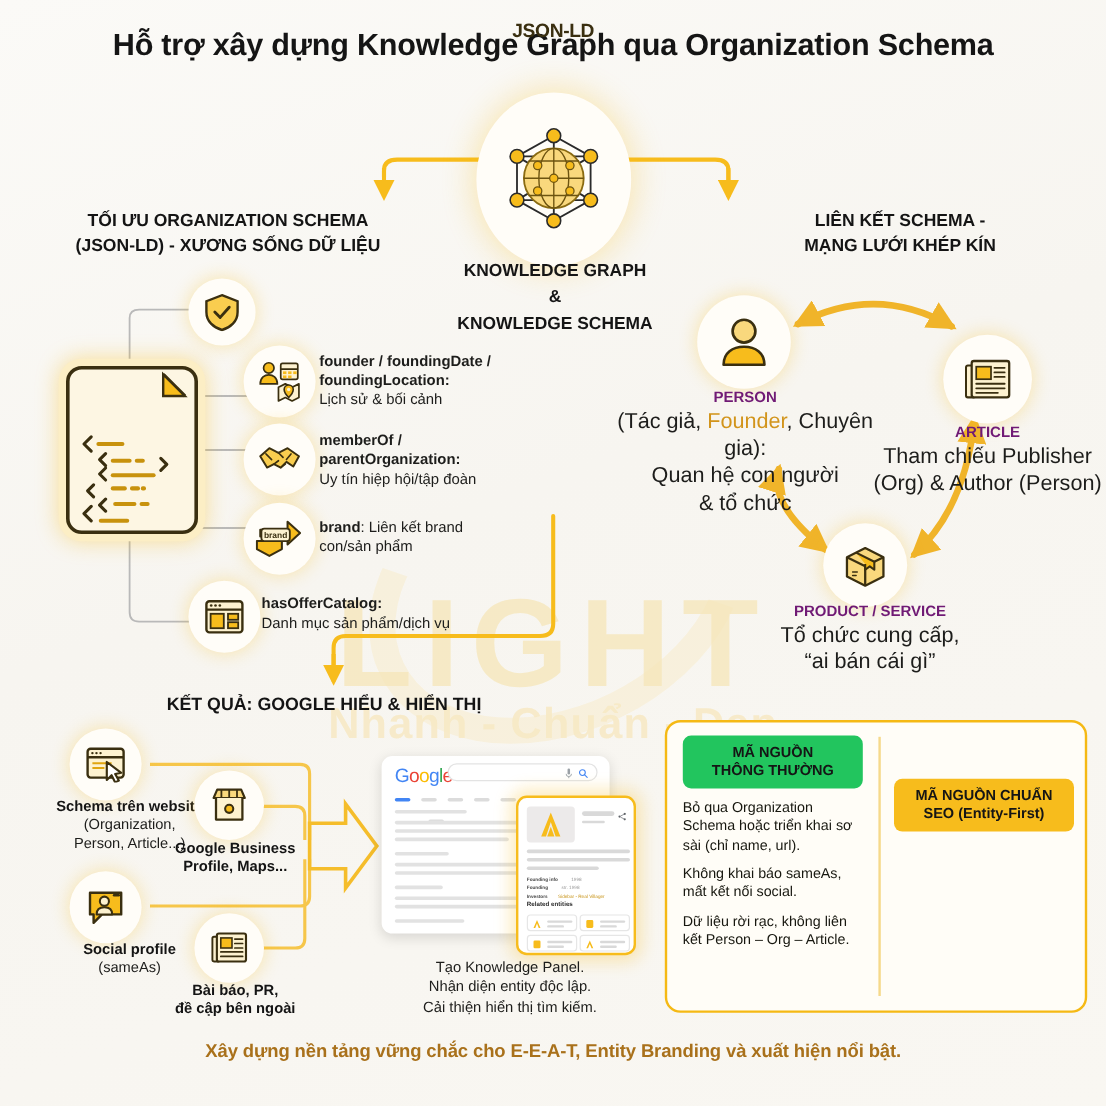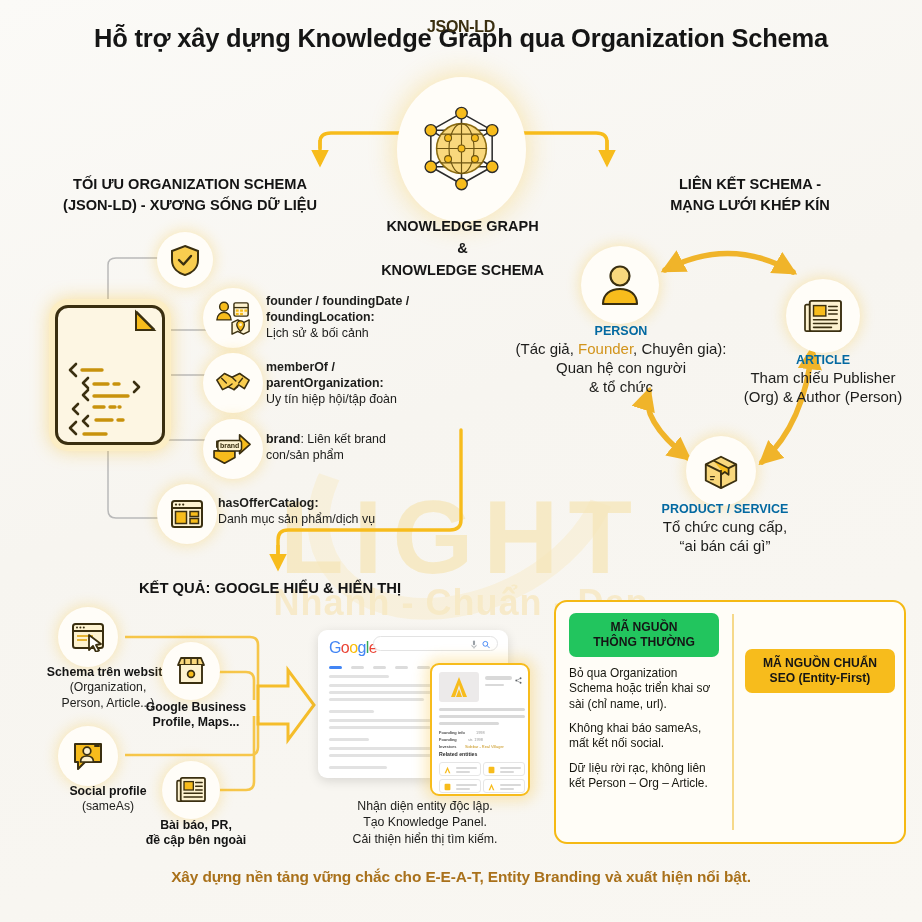--- a/index.html
+++ b/index.html
@@ -82,22 +82,22 @@
     background: #fdf6e3; border: 3px solid #3a2f10; border-radius: 13px;
     box-shadow: 0 0 0 6px #fceec5, 0 0 18px 6px rgba(247,188,28,.40);
   }
   #jsonld-label {
     position: absolute; left: 0; right: 0; top: 18px; text-align: center;
     font-size: 16px; font-weight: 700; color: #3a2f10; letter-spacing: -.3px;
   }
 
   
   .node-label { position: absolute; text-align: center; line-height: 1.26; }
-  .node-label .nm { font-size: 12.5px; font-weight: 700; color: #0369a1; }
-  .node-label .ds { font-size: 15px; color: #1d1d1b; }
+  .node-label .nm { font-size: 12.5px; font-weight: 700; color: #701a75; }
+  .node-label .ds { font-size: 18px; color: #1d1d1b; }
   .accent { color: #d2941b; }
 
   
   .res-label { position: absolute; text-align: center; line-height: 1.26; }
   .res-label .nm { font-size: 12.3px; font-weight: 700; color: #141414; }
   .res-label .ds { font-size: 12.2px; color: #1d1d1b; }
 
   
   #serp {
     position: absolute; left: 318px; top: 630px; width: 190px; height: 148px;
@@ -543,22 +543,22 @@
     <div class="kp-card" style="left:51px;top:114px">
       <svg style="position:absolute;left:3px;top:3px" width="9" height="8" viewBox="0 0 12 11">
           <path d="M6,1 L10,10 H8 L6,5 L4,10 H2 Z" fill="#f7bc1c"></path>
         </svg>
       <div class="kpl" style="left:16px;top:4px;width:21px;height:2.4px"></div>
       <div class="kpl" style="left:16px;top:8px;width:14px;height:2px"></div>
     </div>
   </div>
 
   <div id="serp-caption">
+    <div>Tạo Knowledge Panel.</div>
     <div>Nhận diện entity độc lập.</div>
-    <div>Tạo Knowledge Panel.</div>
     <div>Cải thiện hiển thị tìm kiếm.</div>
   </div>
 
   <div id="cmp">
     <div id="cmp-divider"></div>
 
     <div class="cmp-col left">
       <div class="cmp-pill plain">
         <span>MÃ NGUỒN</span><br>
         <span>THÔNG THƯỜNG</span>

